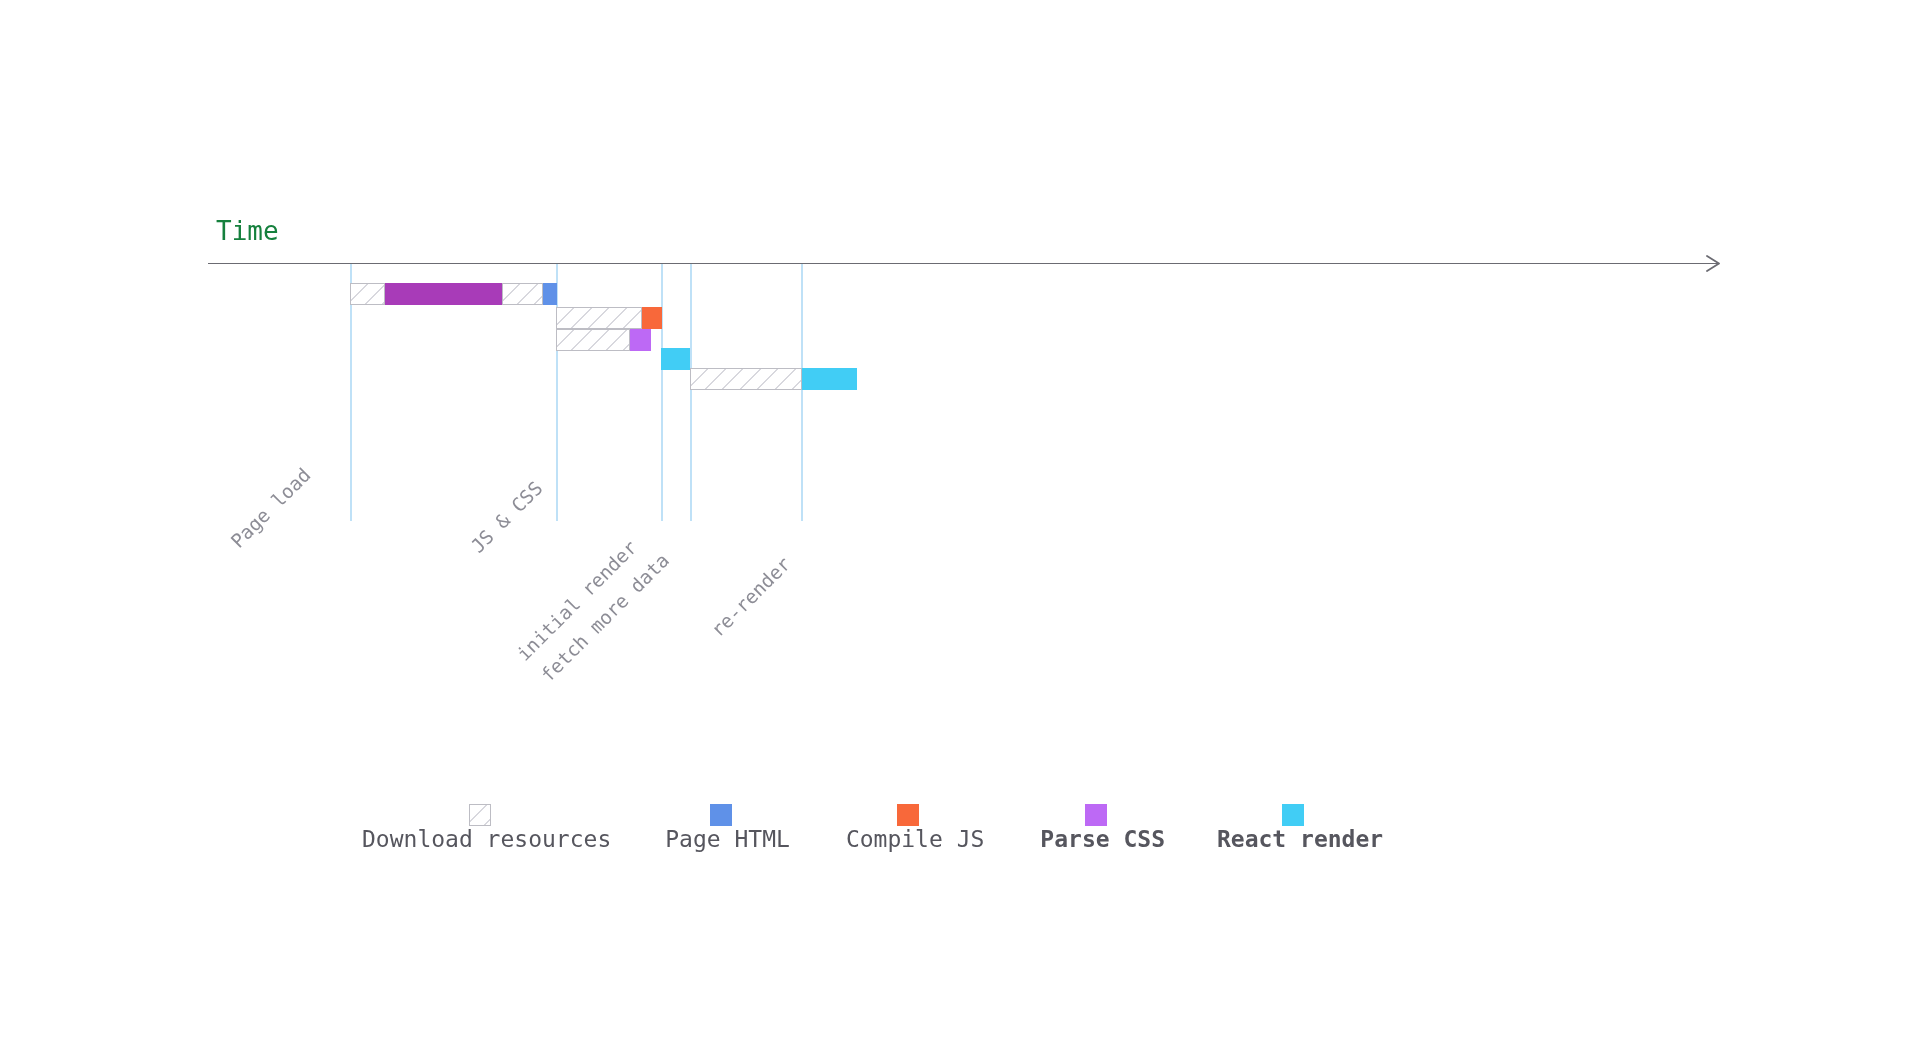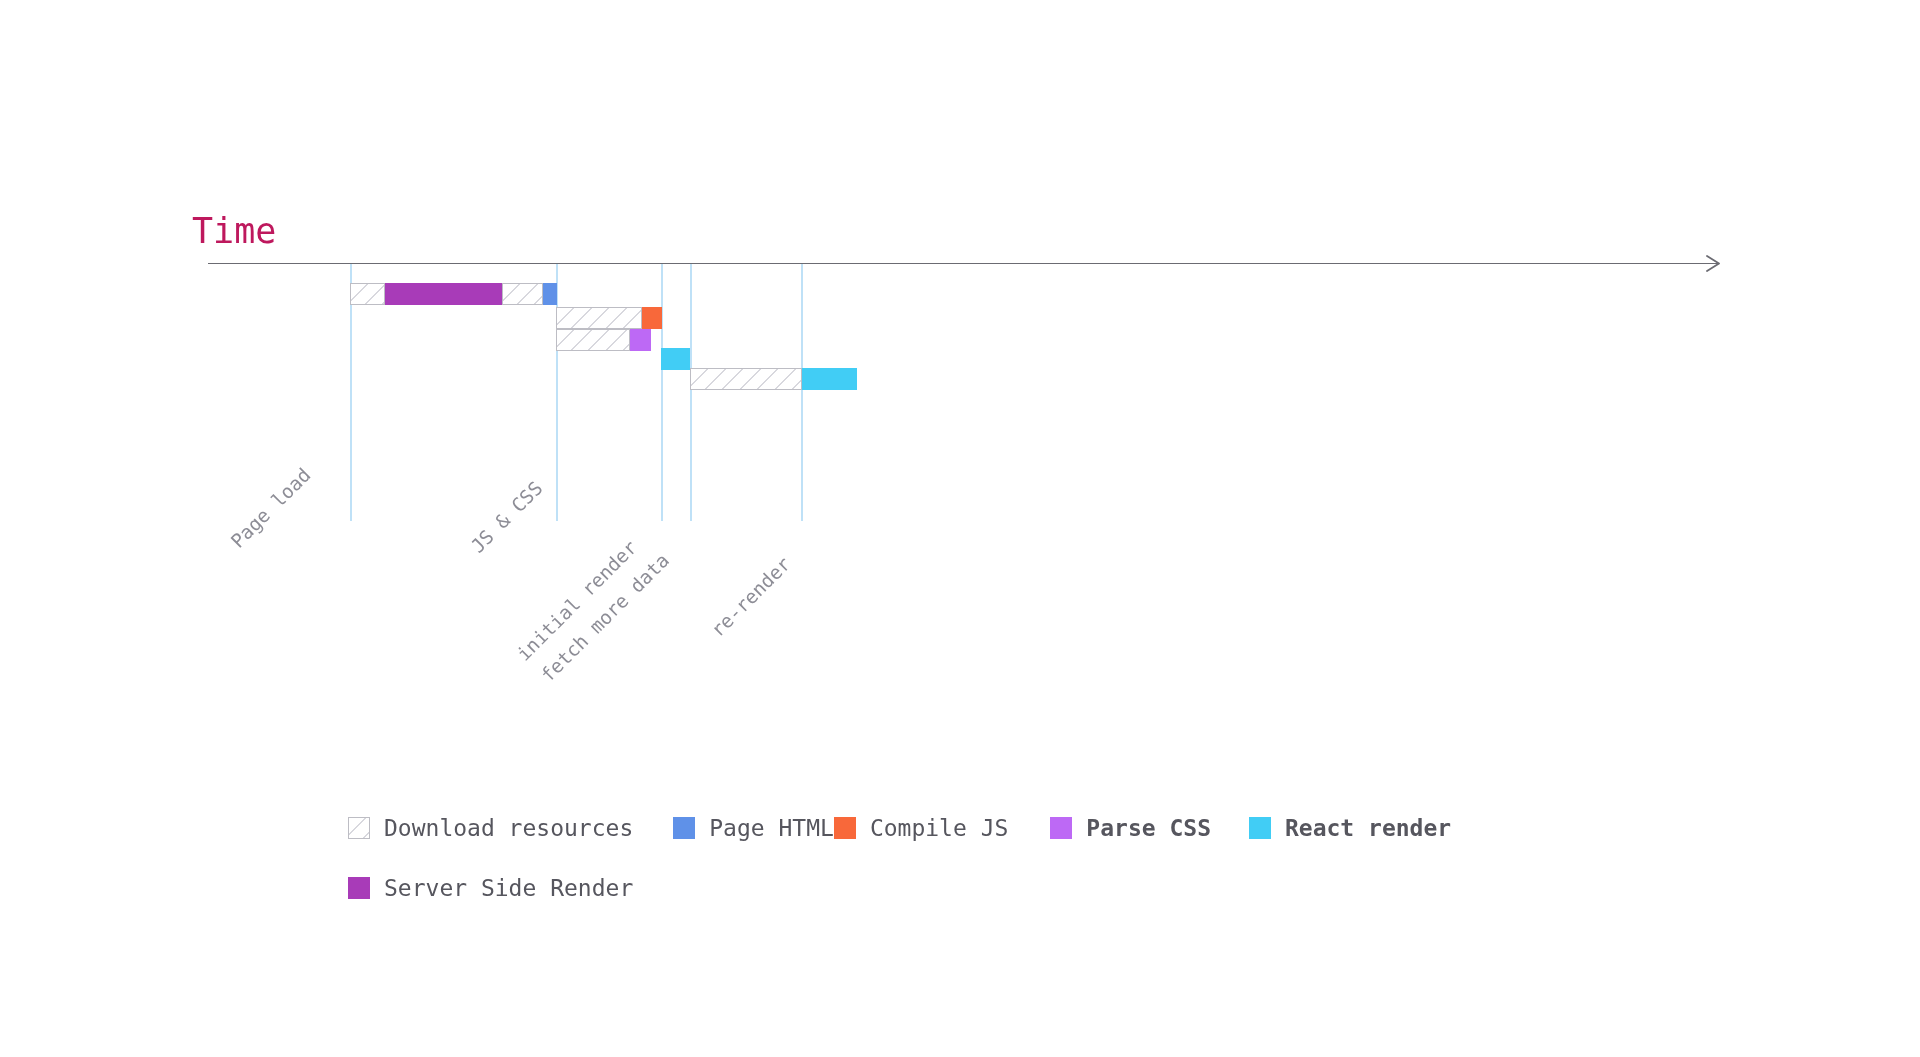--- a/index.html
+++ b/index.html
@@ -19,25 +19,25 @@
   #stage {
     position: absolute;
     left: 0; top: 0;
     width: 1920px;
     height: 1057px;
   }
 
   
   #chart-title {
     position: absolute;
-    left: 192px;
+    left: 216px;
     top: 215px;
-    font-size: 35px;
+    font-size: 26px;
     line-height: 32px;
-    color: #be185d;
+    color: #15803d;
     letter-spacing: 0px;
     white-space: nowrap;
   }
 
   
   #axis-line {
     position: absolute;
     left: 208px;
     top: 263px;
     width: 1510px;
@@ -102,20 +102,21 @@
   }
   .legend-row {
     display: flex;
     align-items: center;
     height: 60px;
   }
   .legend-item {
     display: flex;
     align-items: center;
     white-space: nowrap;
+    flex-direction: column;
   }
   .legend-swatch {
     width: 22px;
     height: 22px;
     flex: 0 0 auto;
     box-sizing: border-box;
   }
   .legend-swatch.download {
     background-color: #ffffff;
     border: 1.4px solid #bdbdc4;
@@ -189,34 +190,28 @@
   <div id="legend">
       <div class="legend-row">
         <div class="legend-item">
           <span class="legend-swatch download"></span>
           <span class="legend-label" style="color: rgb(86, 86, 94);">Download resources</span>
         </div>
         <div class="legend-item" style="margin-left: 40px;">
           <span class="legend-swatch" style="background: rgb(95, 145, 232);"></span>
           <span class="legend-label" style="color: rgb(86, 86, 94);">Page HTML</span>
         </div>
-        <div class="legend-item" style="">
+        <div class="legend-item" style="margin-left: 42px;">
           <span class="legend-swatch" style="background: rgb(248, 104, 58);"></span>
           <span class="legend-label" style="color: rgb(86, 86, 94);">Compile JS</span>
         </div>
         <div class="legend-item" style="margin-left: 42px; font-weight: bold;">
           <span class="legend-swatch" style="background: rgb(189, 105, 245);"></span>
           <span class="legend-label" style="color: rgb(86, 86, 94);">Parse CSS</span>
         </div>
         <div class="legend-item" style="margin-left: 38px;">
           <span class="legend-swatch" style="background: rgb(65, 205, 245);"></span>
           <span class="legend-label" style="color: rgb(86, 86, 94); font-weight: bold;">React render</span>
         </div>
       </div>
-      <div class="legend-row">
-        <div class="legend-item">
-          <span class="legend-swatch" style="background: rgb(168, 59, 184);"></span>
-          <span class="legend-label" style="color: rgb(86, 86, 94);">Server Side Render</span>
-        </div>
-      </div>
     </div>
 
 </div>
 
 </body></html>

